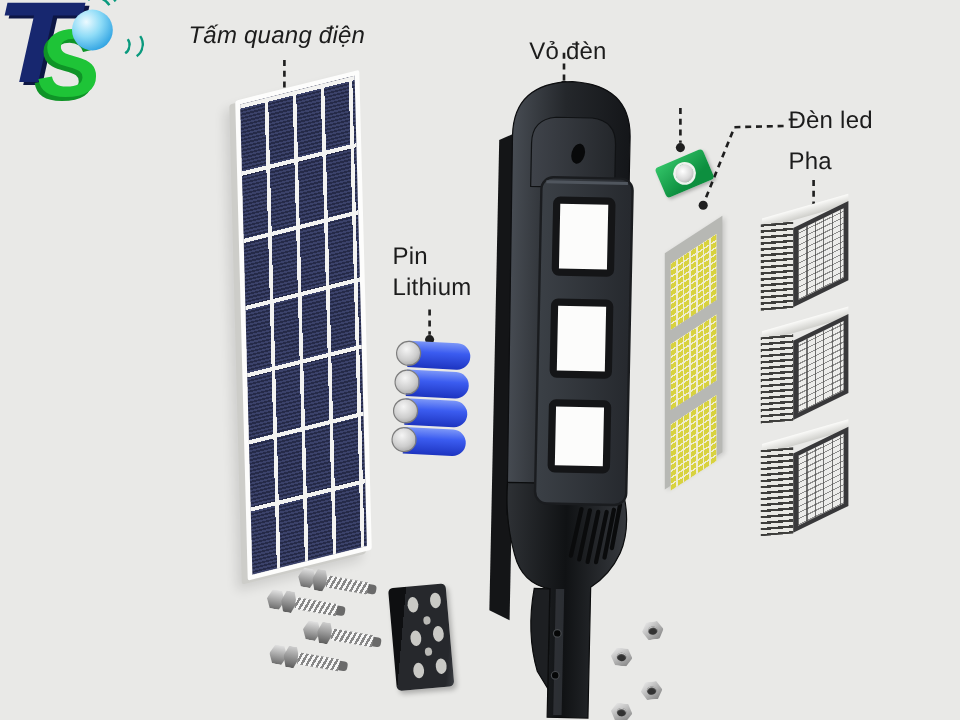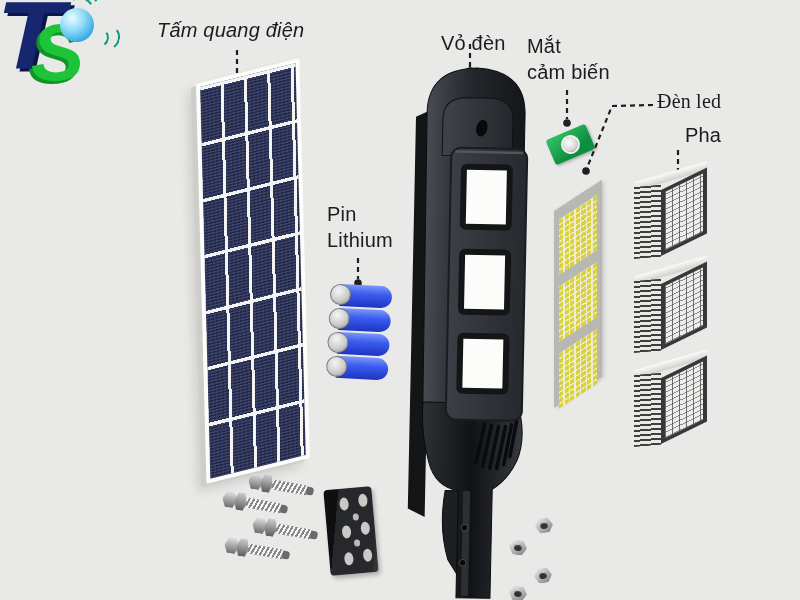--- a/index.html
+++ b/index.html
@@ -9,22 +9,22 @@
     font-family:"Liberation Sans",sans-serif;
   }
   
   .plabel{
     position:absolute;color:#1c1c1c;font-size:20px;line-height:26px;
     white-space:pre-line;letter-spacing:.2px;
   }
   #lbl-solar{left:157px;top:17px;font-style:italic;}
   #lbl-housing{left:441px;top:30px;}
   #lbl-sensor{left:527px;top:33px;}
-  #lbl-led{left:657px;top:88px;font-family:Liberation Serif, serif;}
-  #lbl-pha{left:657px;top:122px;margin-left:28px;}
+  #lbl-led{left:657px;top:88px;}
+  #lbl-pha{left:657px;top:122px;}
   #lbl-batt{left:327px;top:201px;}
   
   #leaders{position:absolute;left:0;top:0;}
   
   .logo{position:absolute;left:0;top:0;width:130px;height:140px;}
   .logo-t{position:absolute;left:-4px;top:-12px;font-size:96px;line-height:1;
     font-weight:bold;font-style:italic;color:#17276f;
     text-shadow:3px 3px 0 #0d1644;transform:scaleX(1.15);transform-origin:0 0;}
   .logo-s{position:absolute;left:31px;top:13px;font-size:80px;line-height:1;
     font-weight:bold;font-style:italic;color:#1ec437;
@@ -131,22 +131,20 @@
     <span class="logo-ball"></span>
     <span class="arc a1"></span>
     <span class="arc a2"></span>
     <span class="arc a3"></span>
     <span class="arc t1"></span>
     <span class="arc t2"></span>
   </div>
 
   <div class="plabel" id="lbl-solar">Tấm quang điện</div>
   <div class="plabel" id="lbl-housing">Vỏ đèn</div>
-  <div class="plabel" id="lbl-sensor">Mắt
-cảm biến</div>
   <div class="plabel" id="lbl-led">Đèn led</div>
   <div class="plabel" id="lbl-pha">Pha</div>
   <div class="plabel" id="lbl-batt">Pin
 Lithium</div>
 
   <svg id="leaders" width="800" height="600">
     <g stroke="#1f1f1f" stroke-width="2.2" fill="none" stroke-dasharray="5,4">
       <path d="M237,50 L237,80"></path>
       <path d="M470,44 L470,68"></path>
       <path d="M567,90 L567,119"></path>

